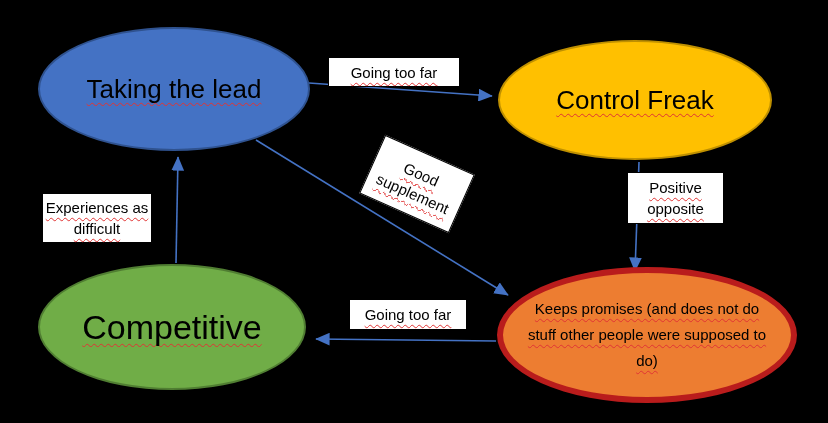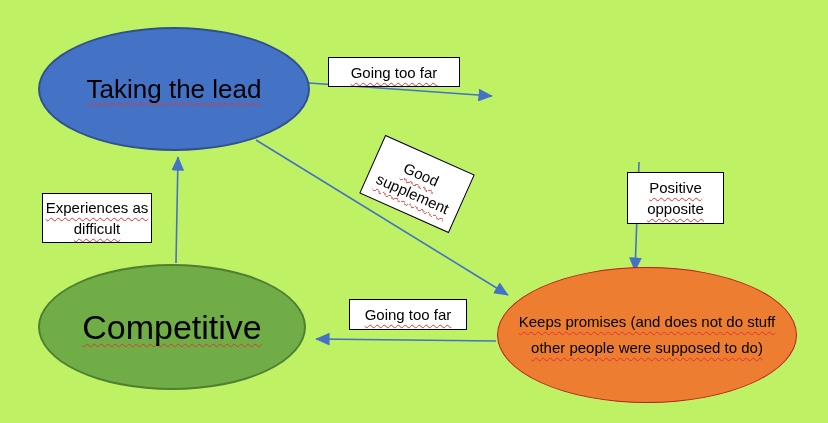--- a/index.html
+++ b/index.html
@@ -2,21 +2,21 @@
 <html><head>
 <meta charset="utf-8">
 <style>
   html, body { margin: 0; padding: 0; background: #ffffff; }
   body { font-family: "Liberation Sans", sans-serif; color: #000; }
 
   .canvas {
     position: relative;
     width: 828px;
     height: 423px;
-    background: #bef264;
+    background: #000000;
     overflow: hidden;
   }
 
   .arrow-layer {
     position: absolute;
     left: 0; top: 0;
     width: 828px; height: 423px;
   }
   .arrow-layer line { stroke: #4472C4; stroke-width: 1.6; }
 
@@ -29,21 +29,21 @@
     text-align: center;
     box-sizing: border-box;
   }
   .node-taking    { left: 38px;  top: 27px;  width: 272px; height: 124px;
                     background: #4472C4; border: 2px solid #2F528F; font-size: 26px; }
   .node-control   { left: 498px; top: 40px;  width: 274px; height: 120px;
                     background: #FFC000; border: 2px solid #BF9000; font-size: 26px; }
   .node-competitive { left: 38px; top: 264px; width: 268px; height: 126px;
                     background: #70AD47; border: 2px solid #507E32; font-size: 34px; }
   .node-keeps     { left: 497px; top: 267px; width: 300px; height: 136px;
-                    background: #ED7D31; border: 1px solid #b91c1c; font-size: 15px;
+                    background: #ED7D31; border: 6px solid #b91c1c; font-size: 15px;
                     line-height: 1.75; padding: 0 20px; }
 
   .edge-label {
     position: absolute;
     background: #ffffff;
     border: 1px solid #000;
     display: flex;
     align-items: center;
     justify-content: center;
     text-align: center;
@@ -83,20 +83,23 @@
     <line x1="256" y1="140" x2="508" y2="295" marker-end="url(#arrowhead)"></line>
     <line x1="639" y1="162" x2="635" y2="271" marker-end="url(#arrowhead)"></line>
     <line x1="496" y1="341" x2="316" y2="339" marker-end="url(#arrowhead)"></line>
     <line x1="176" y1="263" x2="178" y2="157" marker-end="url(#arrowhead)"></line>
   </svg>
 
   <div class="node node-taking">
     <span class="sp">Taking the lead</span>
   </div>
 
+  <div class="node node-control">
+    <span class="sp">Control Freak</span>
+  </div>
 
   <div class="node node-competitive">
     <span class="sp">Competitive</span>
   </div>
 
   <div class="node node-keeps">
     <span class="sp">Keeps promises (and does not do stuff other people were supposed to do)</span>
   </div>
 
   <div class="edge-label lbl-going-top">

